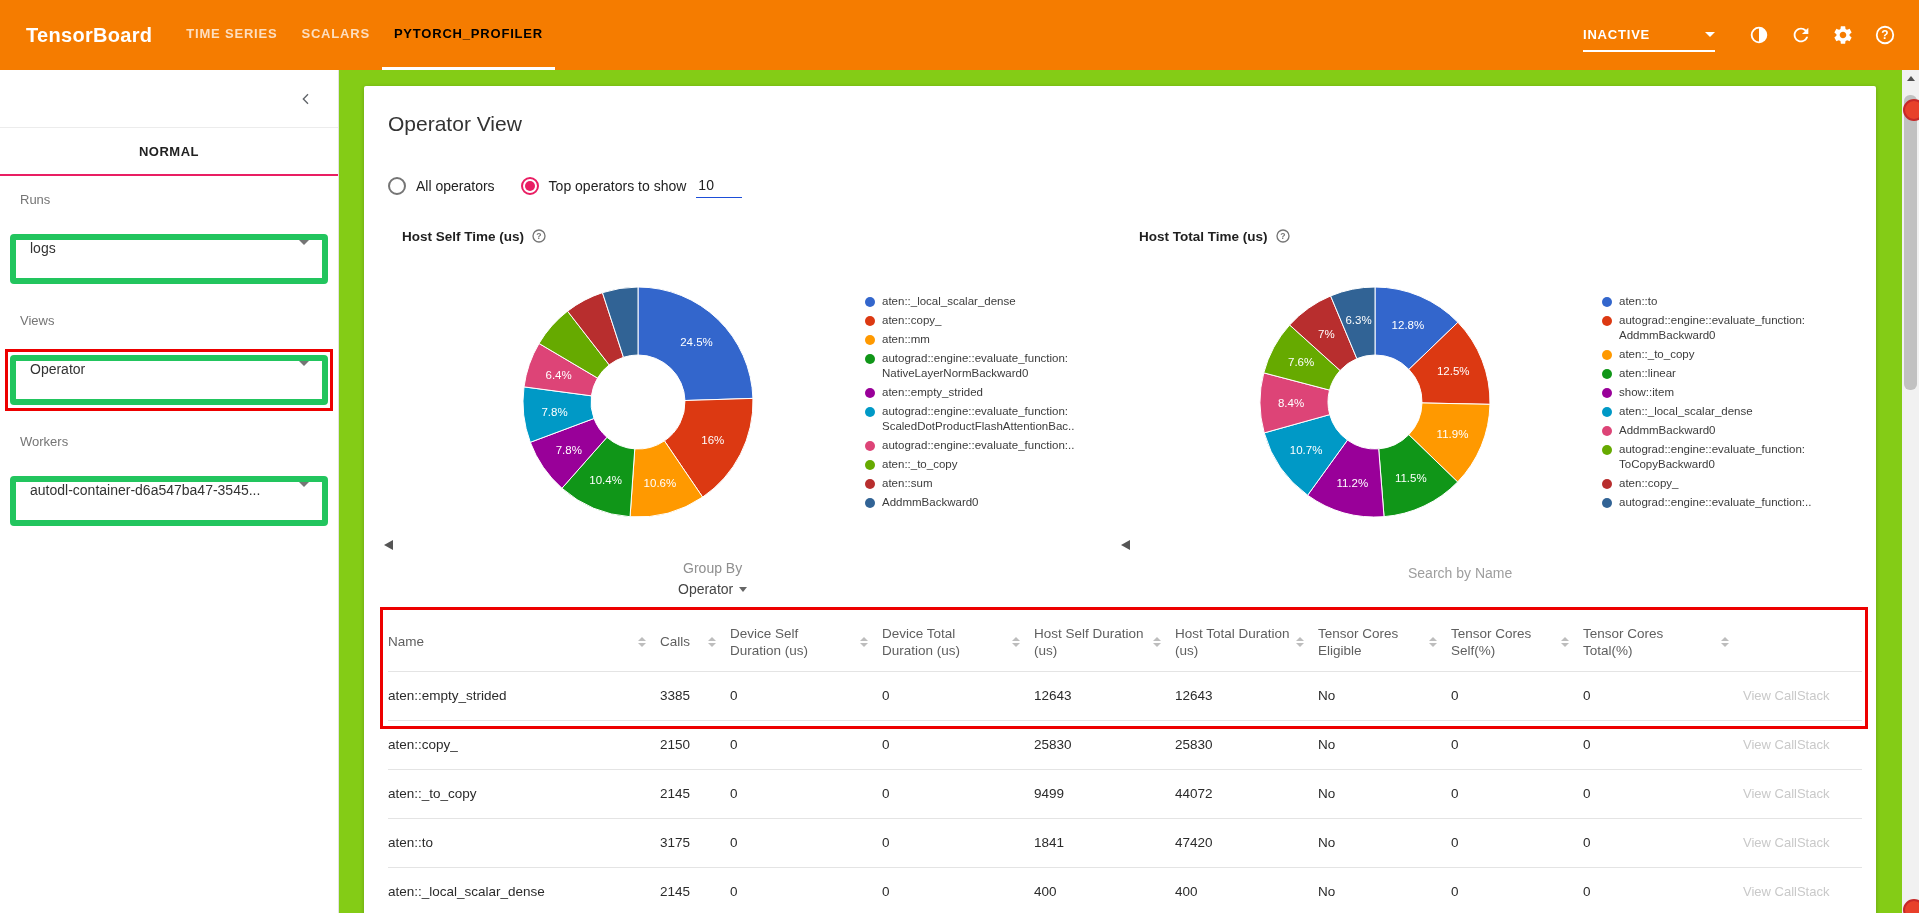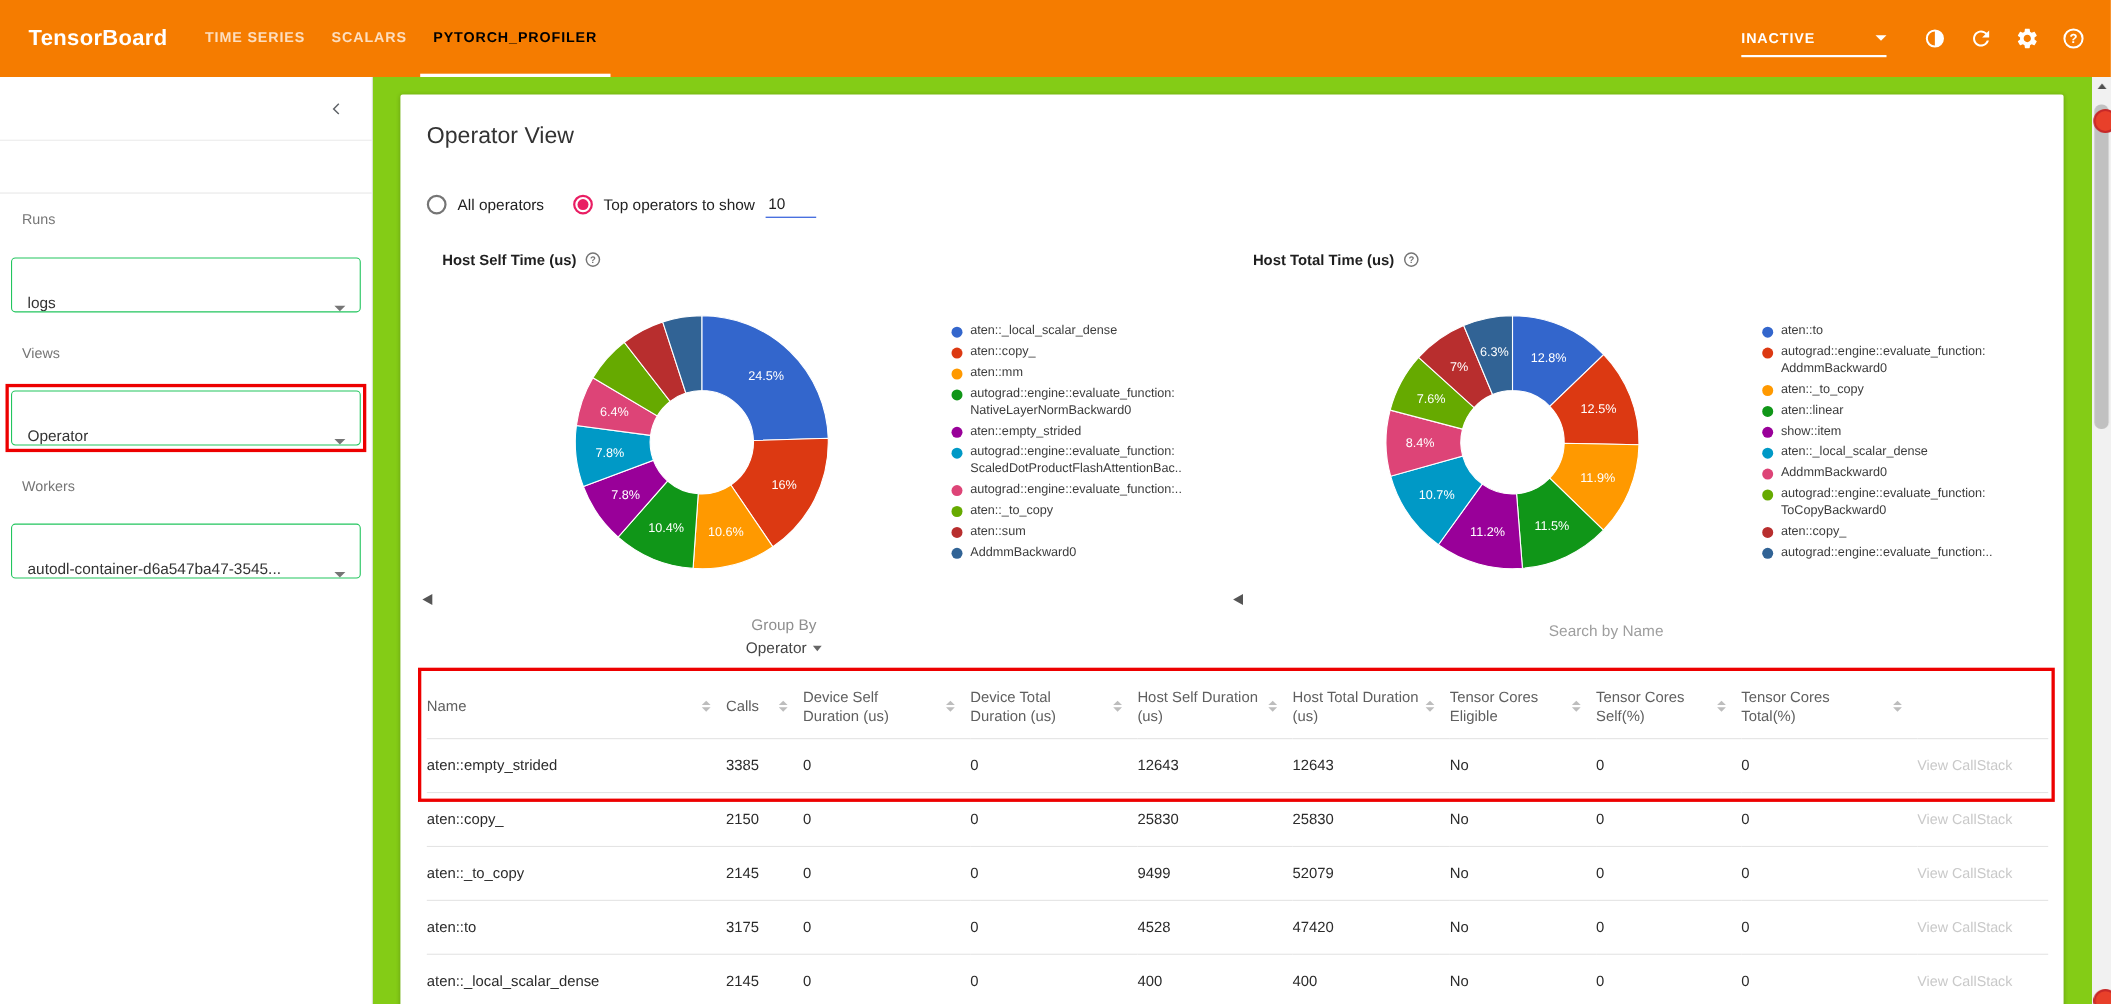--- a/index.html
+++ b/index.html
@@ -25,21 +25,21 @@
   .sidebar { width:339px; background:#fff; border-right:1px solid #e2e2e2; display:flex; flex-direction:column; }
   .collapse-row { height:58px; display:flex; align-items:center; justify-content:flex-end; padding-right:24px;
     border-bottom:1px solid #ececec; }
   .side-tabs { display:flex; border-bottom:1px solid #e8e8e8; height:48px; }
   .stab { flex:1; display:flex; align-items:center; justify-content:center; font-size:13px; font-weight:bold;
     letter-spacing:.5px; color:#666; position:relative; cursor:pointer; }
   .stab.active { color:#212121; }
   .stab.active::after { content:""; position:absolute; left:0; right:0; bottom:-1px; height:2px; background:#e91e63; }
   .side-body { padding:16px 10px 0; }
   .field-label { font-size:13px; color:#757575; margin:0 0 27px 10px; }
-  .dropdown { height:50px; border:1px solid #22c55e; border-radius:4px; display:flex; align-items:flex-end;
+  .dropdown { height:50px; border:6px solid #22c55e; border-radius:4px; display:flex; align-items:flex-start;
     justify-content:space-between; padding:0 13px 0 14px; font-size:14px; color:#333; cursor:pointer;
     margin-bottom:29px; background:#fff; }
   .dd-text { white-space:nowrap; overflow:hidden; text-overflow:ellipsis; }
   .tri-down { width:0; height:0; border-left:5px solid transparent; border-right:5px solid transparent;
     border-top:5px solid #757575; flex:none; margin-left:8px; }
   .annotated-wrap { position:relative; margin-bottom:29px; }
   .annotated-wrap .dropdown { margin-bottom:0; }
   .red-outline { position:absolute; left:-5px; right:-5px; top:-6px; bottom:-6px; border:3px solid #ed0000; pointer-events:none; z-index:5; }
 
   
@@ -150,20 +150,21 @@
 
 <div class="app">
 
   <aside class="sidebar">
     <div class="collapse-row">
       <svg width="16" height="16" viewBox="0 0 24 24" style="cursor:pointer">
         <path d="M15 5l-7 7 7 7" fill="none" stroke="#5f6368" stroke-width="2"></path>
       </svg>
     </div>
     <div class="side-tabs">
+      <div class="stab active">NORMAL</div>
     </div>
     <div class="side-body">
       <div class="field-label">Runs</div>
       <div class="dropdown">
         <span class="dd-text">logs</span>
         <span class="tri-down"></span>
       </div>
       <div class="field-label">Views</div>
       <div class="annotated-wrap">
         <div class="red-outline"></div>
@@ -489,32 +490,32 @@
                 <td>0</td>
                 <td>0</td>
                 <td><span class="callstack-link">View CallStack</span></td>
               </tr>
               <tr>
                 <td>aten::_to_copy</td>
                 <td>2145</td>
                 <td>0</td>
                 <td>0</td>
                 <td>9499</td>
-                <td>52079</td>
+                <td>44072</td>
                 <td>No</td>
                 <td>0</td>
                 <td>0</td>
                 <td><span class="callstack-link">View CallStack</span></td>
               </tr>
               <tr>
                 <td>aten::to</td>
                 <td>3175</td>
                 <td>0</td>
                 <td>0</td>
-                <td>4528</td>
+                <td>1841</td>
                 <td>47420</td>
                 <td>No</td>
                 <td>0</td>
                 <td>0</td>
                 <td><span class="callstack-link">View CallStack</span></td>
               </tr>
               <tr>
                 <td>aten::_local_scalar_dense</td>
                 <td>2145</td>
                 <td>0</td>

